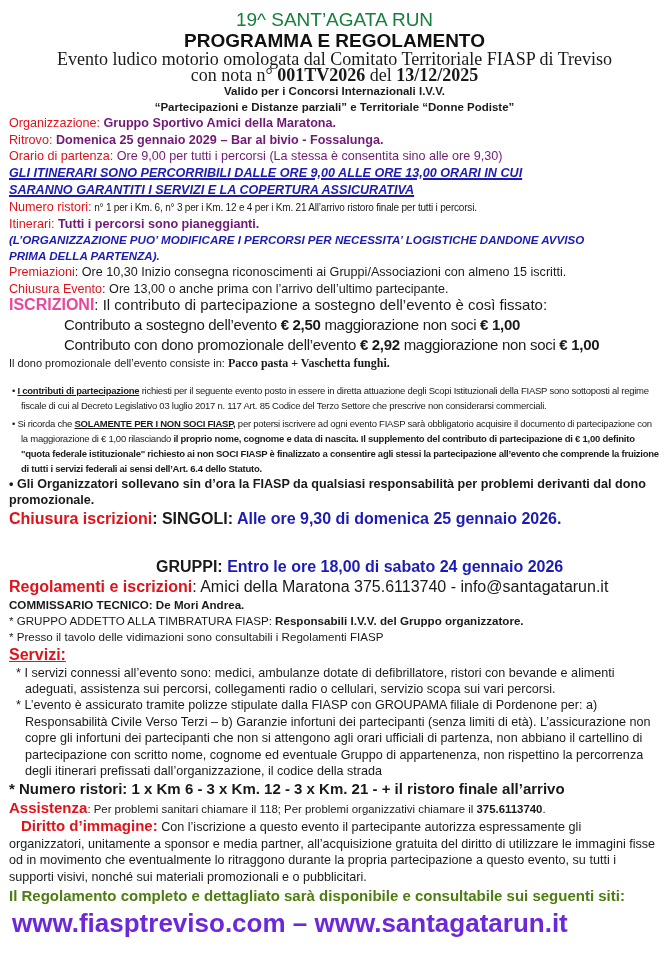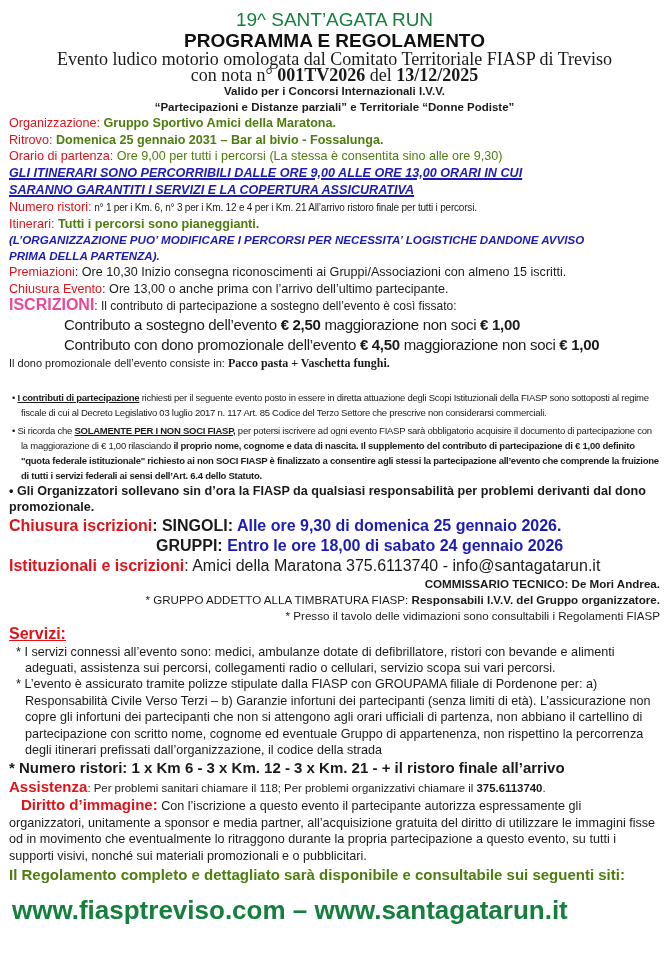--- a/index.html
+++ b/index.html
@@ -8,82 +8,82 @@
   .center { text-align: center; }
   .red { color: #e0131b; }
   .blue { color: #1c1cb4; }
   .b { font-weight: bold; }
   .title1 { font-size: 19px; font-weight: normal; color: #15803d; margin-top: 9px; line-height: 21px; }
   .title2 { font-size: 19px; font-weight: bold; color: #111; line-height: 21px; }
   .serif-line { font-family: "Liberation Serif", serif; font-size: 18px; line-height: 16px; text-align: center; }
   .small-b { font-size: 11.5px; font-weight: bold; line-height: 16px; }
   .row { font-size: 12.6px; line-height: 16.5px; white-space: nowrap; }
   .row .lbl { color: #e0131b; }
-  .row .val { font-weight: bold; color: #4d7c0f; }
+  .row .val { font-weight: bold; color: #701a75; }
   .uline { font-size: 12.6px; line-height: 17px; font-weight: bold; font-style: italic; color: #1c1cb4; text-decoration: underline; text-decoration-thickness: 2px; }
   .tiny { font-size: 10px; line-height: 16px; font-family: "Liberation Sans Narrow", "Liberation Sans", sans-serif; letter-spacing: -0.2px; }
   .ital-blue { font-size: 11.6px; line-height: 16px; font-weight: bold; font-style: italic; color: #1c1cb4; }
   .iscr-head { font-size: 16px; font-weight: bold; color: #ec4899; }
   .contrib { font-size: 15px; line-height: 20px; padding-left: 55px; letter-spacing: -0.3px; white-space: nowrap; }
   .dono { font-size: 11px; line-height: 17px; }
   .dono .serifb { font-family: Liberation Serif, serif; font-weight: bold; font-size: 12px; text-align: right; }
-  .bullet { font-size: 9.5px; line-height: 15px; padding-left: 12px; text-indent: -9px; letter-spacing: -0.25px; margin-top: 18px; }
+  .bullet { font-size: 9.5px; line-height: 15px; padding-left: 12px; text-indent: -9px; letter-spacing: -0.25px; margin-top: 11px; }
   .bullet u { font-weight: bold; }
   .bullet2 { font-size: 9.5px; line-height: 15px; padding-left: 12px; text-indent: -9px; letter-spacing: -0.25px; margin-top: 3px; }
   .bold-bullet { font-size: 12.6px; line-height: 16.5px; font-weight: bold; margin-top: 0; }
   .chiusura { font-size: 16px; line-height: 20px; font-weight: bold; }
   .info { font-size: 16px; line-height: 20px; }
-  .small-line { font-size: 11.6px; line-height: 16px; text-align: right; }
+  .small-line { font-size: 11.6px; line-height: 16px; }
   .servizi-head { font-size: 16px; font-weight: bold; color: #e0131b; text-decoration: underline; line-height: 20px; }
   .serv { font-size: 12.6px; line-height: 16.4px; padding-left: 16px; text-indent: -9px; }
   .ristori { font-size: 15px; line-height: 20px; font-weight: bold; white-space: nowrap; }
   .assist { font-size: 11.4px; line-height: 18px; white-space: nowrap; }
   .assist .lbl { font-size: 15px; font-weight: bold; color: #e0131b; }
   .diritto { font-size: 12.6px; line-height: 16.4px; }
   .diritto .lbl { font-size: 15px; font-weight: bold; color: #e0131b; margin-left: 12px; }
   .reg { font-size: 15px; line-height: 22px; color: #4d7c0f; font-weight: bold; white-space: nowrap; }
-  .sites { font-size: 26px; font-weight: bold; color: #15803d; line-height: 32px; margin-left: 3px; white-space: nowrap; margin-top: 8px; }
+  .sites { font-size: 26px; font-weight: bold; color: #6d28d9; line-height: 32px; margin-left: 3px; white-space: nowrap; }
 </style>
 </head>
 <body>
 
 <div class="page">
   <div class="center title1">19^ SANT’AGATA RUN</div>
   <div class="center title2">PROGRAMMA E REGOLAMENTO</div>
   <div class="center serif-line">Evento ludico motorio omologata dal Comitato Territoriale FIASP di Treviso</div>
   <div class="center serif-line">
     <span>con nota n° </span><b>001TV2026</b><span> del </span><b>13/12/2025</b>
   </div>
   <div class="center small-b">Valido per i Concorsi Internazionali I.V.V.</div>
   <div class="center small-b">“Partecipazioni e Distanze parziali” e Territoriale “Donne Podiste”</div>
 
   <div class="row"><span class="lbl">Organizzazione:</span><span class="val"> Gruppo Sportivo Amici della Maratona.</span></div>
-  <div class="row"><span class="lbl">Ritrovo:</span><span class="val"> Domenica 25 gennaio 2031 – Bar al bivio - Fossalunga.</span></div>
+  <div class="row"><span class="lbl">Ritrovo:</span><span class="val"> Domenica 25 gennaio 2029 – Bar al bivio - Fossalunga.</span></div>
   <div class="row"><span class="lbl">Orario di partenza:</span><span class="val" style="font-weight:normal;"> Ore 9,00 per tutti i percorsi (La stessa è consentita sino alle ore 9,30)</span></div>
   <div class="uline">GLI ITINERARI SONO PERCORRIBILI DALLE ORE 9,00 ALLE ORE 13,00 ORARI IN CUI</div>
   <div class="uline">SARANNO GARANTITI I SERVIZI E LA COPERTURA ASSICURATIVA</div>
   <div class="row"><span class="lbl">Numero ristori:</span><span class="tiny"> n° 1 per i Km. 6, n° 3 per i Km. 12 e 4 per i Km. 21 All’arrivo ristoro finale per tutti i percorsi.</span></div>
   <div class="row"><span class="lbl">Itinerari:</span><span class="val"> Tutti i percorsi sono pianeggianti.</span></div>
   <div class="ital-blue">(L’ORGANIZZAZIONE PUO’ MODIFICARE I PERCORSI PER NECESSITA’ LOGISTICHE DANDONE AVVISO</div>
   <div class="ital-blue">PRIMA DELLA PARTENZA).</div>
   <div class="row"><span class="lbl">Premiazioni</span><span>: Ore 10,30 Inizio consegna riconoscimenti ai Gruppi/Associazioni con almeno 15 iscritti.</span></div>
   <div class="row"><span class="lbl">Chiusura Evento</span><span>: Ore 13,00 o anche prima con l’arrivo dell’ultimo partecipante.</span></div>
 
-  <div class="row"><span class="iscr-head">ISCRIZIONI</span><span style="font-size:12px;margin-top:40px;">: Il contributo di partecipazione a sostegno dell’evento è così fissato:</span></div>
+  <div class="row"><span class="iscr-head">ISCRIZIONI</span><span style="font-size:15px;margin-top:40px;">: Il contributo di partecipazione a sostegno dell’evento è così fissato:</span></div>
   <div class="contrib"><span>Contributo a sostegno dell’evento </span><b>€ 2,50</b><span> maggiorazione non soci </span><b>€ 1,00</b></div>
-  <div class="contrib"><span>Contributo con dono promozionale dell’evento </span><b>€ 4,50</b><span> maggiorazione non soci </span><b>€ 1,00</b></div>
+  <div class="contrib"><span>Contributo con dono promozionale dell’evento </span><b>€ 2,92</b><span> maggiorazione non soci </span><b>€ 1,00</b></div>
   <div class="dono"><span>Il dono promozionale dell’evento consiste in: </span><span class="serifb">Pacco pasta + Vaschetta funghi.</span></div>
   <div class="bullet">• <u>I contributi di partecipazione</u><span> richiesti per il seguente evento posto in essere in diretta attuazione degli Scopi Istituzionali della FIASP sono sottoposti al regime fiscale di cui al Decreto Legislativo 03 luglio 2017 n. 117 Art. 85 Codice del Terzo Settore che prescrive non considerarsi commerciali.</span></div>
   <div class="bullet2">• <span>Si ricorda che </span><b><u>SOLAMENTE PER I NON SOCI FIASP,</u></b><span> per potersi iscrivere ad ogni evento FIASP sarà obbligatorio acquisire il documento di partecipazione con la maggiorazione di € 1,00 rilasciando </span><b>il proprio nome, cognome e data di nascita. Il supplemento del  contributo di partecipazione di € 1,00 definito "quota federale istituzionale" richiesto ai non SOCI FIASP è finalizzato a consentire agli stessi la partecipazione all’evento che comprende la fruizione di tutti i servizi federali ai sensi dell’Art. 6.4 dello Statuto.</b></div>
   <div class="bold-bullet">• <span>Gli Organizzatori sollevano sin d’ora la FIASP da qualsiasi responsabilità per problemi derivanti dal dono promozionale.</span></div>
 
   <div class="chiusura"><span class="red">Chiusura iscrizioni</span><span>: SINGOLI: </span><span class="blue">Alle ore 9,30 di domenica 25 gennaio 2026.</span></div>
-  <div class="chiusura" style="padding-left:147px;"><span>GRUPPI: </span><span class="blue">Entro le ore 18,00 di sabato 24 gennaio 2026</span></div>
+  <div class="chiusura" style="padding-left:147px;margin-top:28px;"><span>GRUPPI: </span><span class="blue">Entro le ore 18,00 di sabato 24 gennaio 2026</span></div>
 
-  <div class="info"><span class="red b">Istituzionali e iscrizioni</span><span>: Amici della Maratona 375.6113740 - info@santagatarun.it</span></div>
+  <div class="info"><span class="red b">Regolamenti e iscrizioni</span><span>: Amici della Maratona 375.6113740 - info@santagatarun.it</span></div>
   <div class="small-line b">COMMISSARIO TECNICO: De Mori Andrea.</div>
   <div class="small-line"><span>* GRUPPO ADDETTO ALLA TIMBRATURA FIASP:</span><b> Responsabili I.V.V. del Gruppo organizzatore.</b></div>
   <div class="small-line">* Presso il tavolo delle vidimazioni sono consultabili i Regolamenti FIASP</div>
 
   <div class="servizi-head">Servizi:</div>
   <div class="serv">* I servizi connessi all’evento sono: medici, ambulanze dotate di defibrillatore, ristori con bevande e alimenti adeguati, assistenza sui percorsi, collegamenti radio o cellulari, servizio scopa sui vari percorsi.</div>
   <div class="serv">* L’evento è assicurato tramite polizze stipulate dalla FIASP con GROUPAMA filiale di Pordenone per: a) Responsabilità Civile Verso Terzi – b) Garanzie infortuni dei partecipanti (senza limiti di età). L’assicurazione non copre gli infortuni dei partecipanti che non si attengono agli orari ufficiali di partenza, non abbiano il cartellino di partecipazione con scritto nome, cognome ed eventuale Gruppo di appartenenza, non rispettino la percorrenza degli itinerari prefissati dall’organizzazione, il codice della strada</div>
   <div class="ristori">* Numero ristori: 1 x Km 6 - 3 x Km. 12 - 3 x Km. 21 - + il ristoro finale all’arrivo</div>
 
   <div class="assist"><span class="lbl">Assistenza</span><span>: Per problemi sanitari chiamare il 118; Per problemi organizzativi chiamare il </span><b>375.6113740</b><span>.</span></div>

